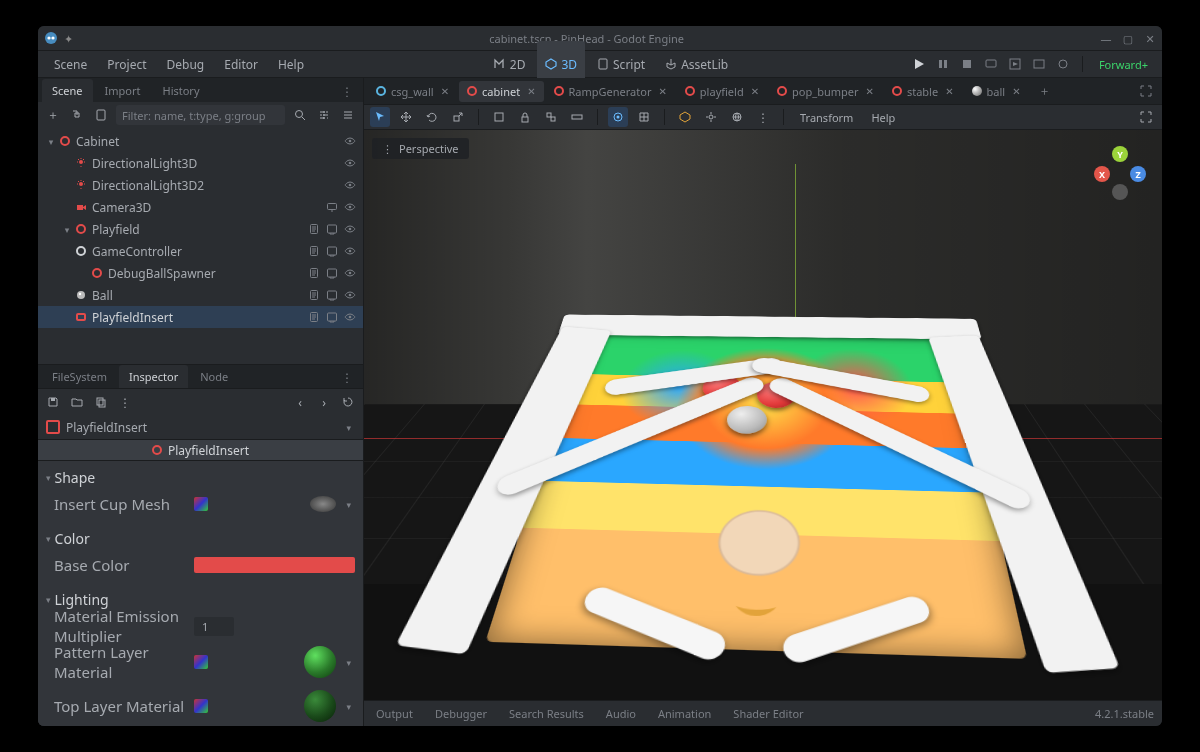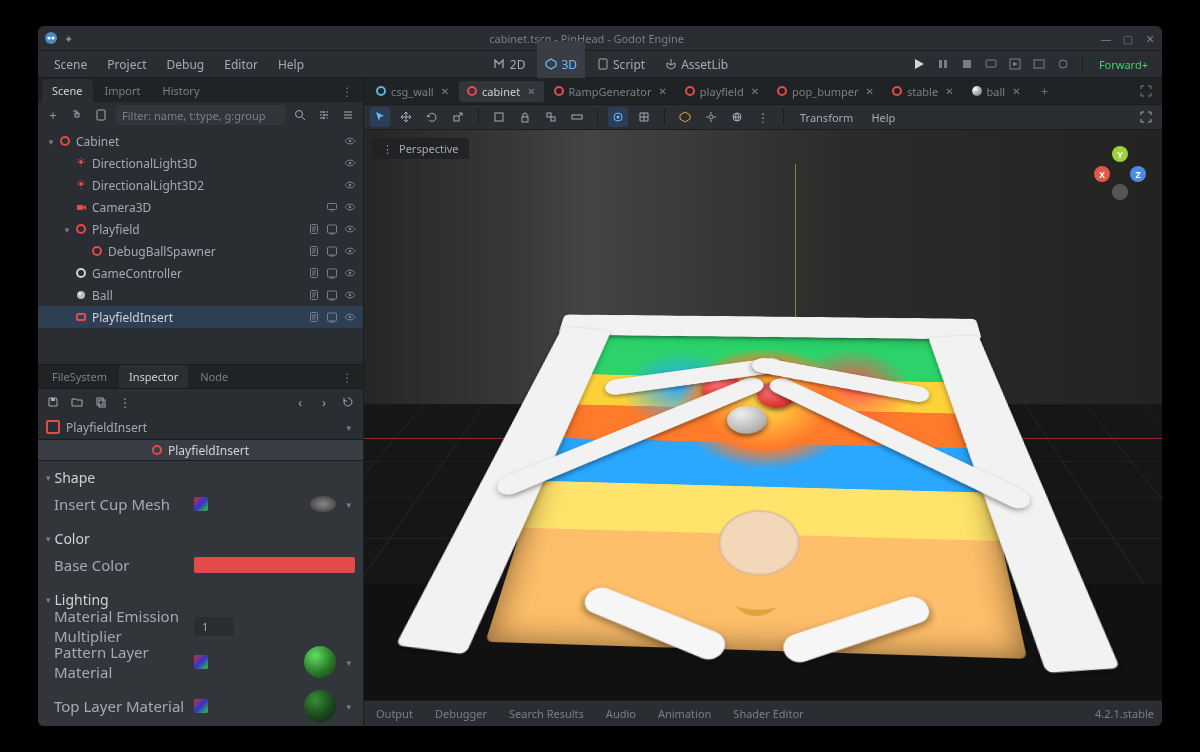--- a/index.html
+++ b/index.html
@@ -407,57 +407,57 @@
                   </svg>
                 </span>
                 <span class="b">
                   <svg width="12" height="12" viewBox="0 0 12 12">
                     <path d="M1 6s2-3 5-3 5 3 5 3-2 3-5 3-5-3-5-3z" stroke="#7b7f86" fill="none"></path>
                     <circle cx="6" cy="6" r="1.3" fill="#7b7f86"></circle>
                   </svg>
                 </span>
               </span>
             </div>
+            <div class="node depth2">
+              <span class="chev"></span>
+              <span class="nico">
+                <svg width="12" height="12" viewBox="0 0 12 12">
+                  <circle cx="6" cy="6" r="4" stroke="#cfd2d6" stroke-width="2" fill="none"></circle>
+                </svg>
+              </span>
+              <span class="label">GameController</span>
+              <span class="badges">
+                <span class="b">
+                  <svg width="12" height="12" viewBox="0 0 12 12">
+                    <rect x="2.5" y="1.5" width="7" height="9" rx="1" stroke="#7b7f86" fill="none"></rect>
+                    <path d="M4 4h4M4 6h4M4 8h3" stroke="#7b7f86"></path>
+                  </svg>
+                </span>
+                <span class="b">
+                  <svg width="12" height="12" viewBox="0 0 12 12">
+                    <rect x="1.5" y="2" width="9" height="8" rx="1" stroke="#7b7f86" fill="none"></rect>
+                    <path d="M4 10v1h4v-1" stroke="#7b7f86" fill="none"></path>
+                  </svg>
+                </span>
+                <span class="b">
+                  <svg width="12" height="12" viewBox="0 0 12 12">
+                    <path d="M1 6s2-3 5-3 5 3 5 3-2 3-5 3-5-3-5-3z" stroke="#7b7f86" fill="none"></path>
+                    <circle cx="6" cy="6" r="1.3" fill="#7b7f86"></circle>
+                  </svg>
+                </span>
+              </span>
+            </div>
             <div class="node depth3">
               <span class="chev"></span>
               <span class="nico">
                 <svg width="12" height="12" viewBox="0 0 12 12">
                   <circle cx="6" cy="6" r="4" stroke="#e34b4a" stroke-width="2" fill="none"></circle>
                 </svg>
               </span>
               <span class="label">DebugBallSpawner</span>
-              <span class="badges">
-                <span class="b">
-                  <svg width="12" height="12" viewBox="0 0 12 12">
-                    <rect x="2.5" y="1.5" width="7" height="9" rx="1" stroke="#7b7f86" fill="none"></rect>
-                    <path d="M4 4h4M4 6h4M4 8h3" stroke="#7b7f86"></path>
-                  </svg>
-                </span>
-                <span class="b">
-                  <svg width="12" height="12" viewBox="0 0 12 12">
-                    <rect x="1.5" y="2" width="9" height="8" rx="1" stroke="#7b7f86" fill="none"></rect>
-                    <path d="M4 10v1h4v-1" stroke="#7b7f86" fill="none"></path>
-                  </svg>
-                </span>
-                <span class="b">
-                  <svg width="12" height="12" viewBox="0 0 12 12">
-                    <path d="M1 6s2-3 5-3 5 3 5 3-2 3-5 3-5-3-5-3z" stroke="#7b7f86" fill="none"></path>
-                    <circle cx="6" cy="6" r="1.3" fill="#7b7f86"></circle>
-                  </svg>
-                </span>
-              </span>
-            </div>
-            <div class="node depth2">
-              <span class="chev"></span>
-              <span class="nico">
-                <svg width="12" height="12" viewBox="0 0 12 12">
-                  <circle cx="6" cy="6" r="4" stroke="#cfd2d6" stroke-width="2" fill="none"></circle>
-                </svg>
-              </span>
-              <span class="label">GameController</span>
               <span class="badges">
                 <span class="b">
                   <svg width="12" height="12" viewBox="0 0 12 12">
                     <rect x="2.5" y="1.5" width="7" height="9" rx="1" stroke="#7b7f86" fill="none"></rect>
                     <path d="M4 4h4M4 6h4M4 8h3" stroke="#7b7f86"></path>
                   </svg>
                 </span>
                 <span class="b">
                   <svg width="12" height="12" viewBox="0 0 12 12">
                     <rect x="1.5" y="2" width="9" height="8" rx="1" stroke="#7b7f86" fill="none"></rect>

